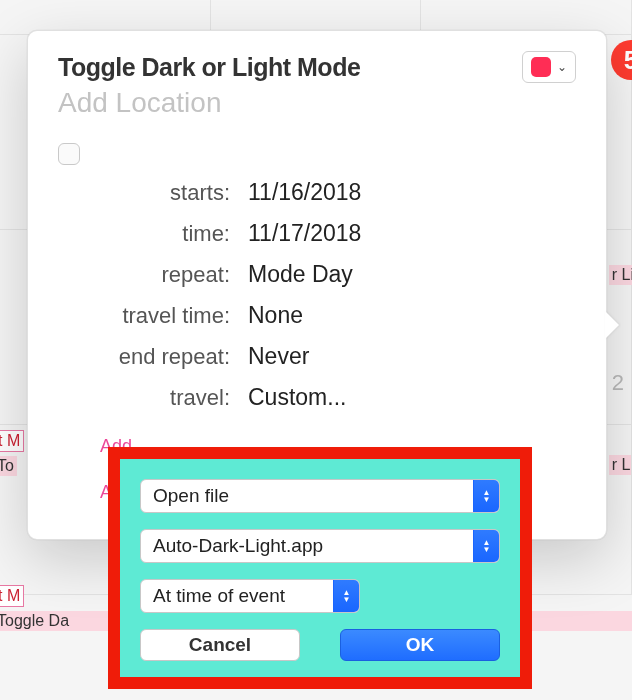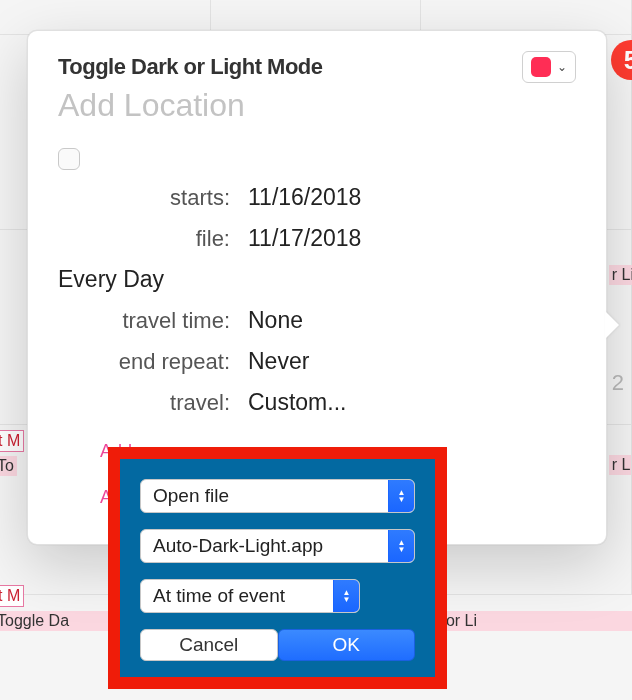--- a/index.html
+++ b/index.html
@@ -37,44 +37,44 @@
     content: "";
     position: absolute;
     right: -13px; top: 280px;
     width: 0; height: 0;
     border-top: 14px solid transparent;
     border-bottom: 14px solid transparent;
     border-left: 14px solid #fff;
     filter: drop-shadow(1px 0 1px rgba(0,0,0,.08));
   }
   .title-row { display: flex; align-items: center; justify-content: space-between; }
-  .event-title { font-size: 22px; font-weight: 700; letter-spacing: -0.5px; }
+  .event-title { font-size: 25px; font-weight: 700; letter-spacing: -0.5px; }
   .color-picker {
     display: inline-flex; align-items: center; gap: 6px;
     border: 1px solid #d0d0d0; border-radius: 6px;
     padding: 5px 8px;
   }
   .swatch { width: 20px; height: 20px; border-radius: 5px; }
   .chevron { font-size: 12px; color: #4a4a4a; }
-  .location { font-size: 32px; color: #c3c3c3; margin-top: 4px; margin-bottom: 24px; }
+  .location { font-size: 28px; color: #c3c3c3; margin-top: 4px; margin-bottom: 24px; }
   .field { display: flex; align-items: center; margin-bottom: 14px; }
   .field .label { width: 190px; text-align: right; font-size: 22px; color: #555; padding-right: 18px; }
   .field .val { font-size: 23px; color: #222; display: flex; align-items: center; gap: 46px; }
   .checkbox {
     width: 22px; height: 22px; border: 1.5px solid #c9c9c9; border-radius: 6px; background: #fafafa;
   }
   .add-link { font-size: 18px; color: #ec4899; margin-left: 42px; margin-top: 25px; margin-bottom: 12px; }
 
   
   .alert-wrap {
     position: absolute;
     left: 108px; top: 447px;
-    width: 339px;
+    width: 424px;
     border: 12px solid #ef1c09;
-    background: #0369a1;
+    background: #5eead4;
     padding: 20px 20px 16px 20px;
     z-index: 20;
   }
   .select {
     display: flex; align-items: center; justify-content: space-between;
     border: 1px solid #c7c7c7; border-radius: 6px;
     background: #fff; height: 34px; margin-bottom: 16px;
     overflow: hidden;
   }
   .select.sm { width: 220px; text-align: right; }
@@ -84,25 +84,25 @@
     background: linear-gradient(#2f7bff, #1a66ff);
     display: flex; flex-direction: column; align-items: center; justify-content: center;
     color: white; font-size: 8px; line-height: 7px;
     border-left: 1px solid #1a66ff;
   }
   .stepper span { display:block; }
   .btn-row { display: flex; justify-content: space-between; margin-top: 6px; }
   .btn {
     height: 32px; border-radius: 6px; font-size: 19px;
     display: flex; align-items: center; justify-content: center;
-    border: 1px solid #c7c7c7; background: #fff; width: 160px;
+    border: 1px solid #c7c7c7; background: #fff; width: 160px; font-weight: bold;
   }
   .btn.primary {
     background: linear-gradient(#3b8aff, #1f6dff);
-    border: 1px solid #1a60e0; color: #fff; font-weight: 400;
+    border: 1px solid #1a60e0; color: #fff; font-weight: 700;
   }
 </style>
 </head>
 <body>
 
 <div class="cal-bg">
   <div class="cal-row">
       <div class="cal-cell"></div>
       <div class="cal-cell"></div>
       <div class="cal-cell"></div>
@@ -153,28 +153,29 @@
         <span class="checkbox"></span>
       </div>
   </div>
   <div class="field">
     <div class="label">starts:</div>
     <div class="val">
       <span>11/16/2018</span>
     </div>
   </div>
   <div class="field">
-    <div class="label">file:</div>
+    <div class="label">time:</div>
     <div class="val">
       <span>11/17/2018</span>
     </div>
   </div>
   <div class="field">
-    <div class="val">
-        <span>Every Day</span>
+    <div class="label">repeat:</div>
+    <div class="val">
+        <span>Mode Day</span>
       </div>
   </div>
   <div class="field">
     <div class="label">travel time:</div>
     <div class="val">
         <span>None</span>
       </div>
   </div>
   <div class="field">
     <div class="label">end repeat:</div>

